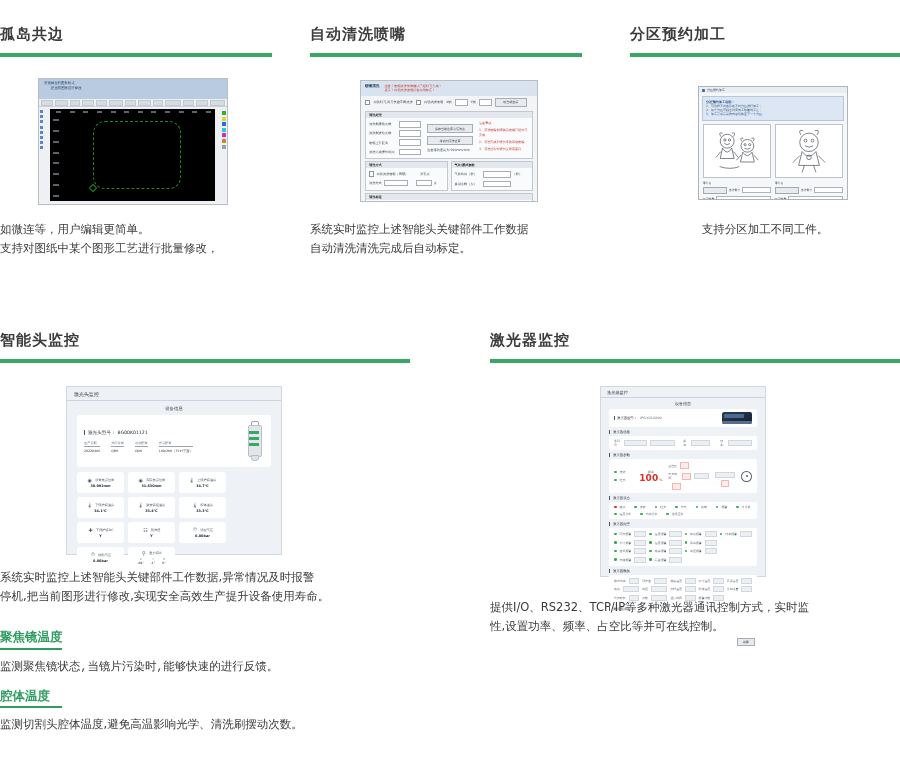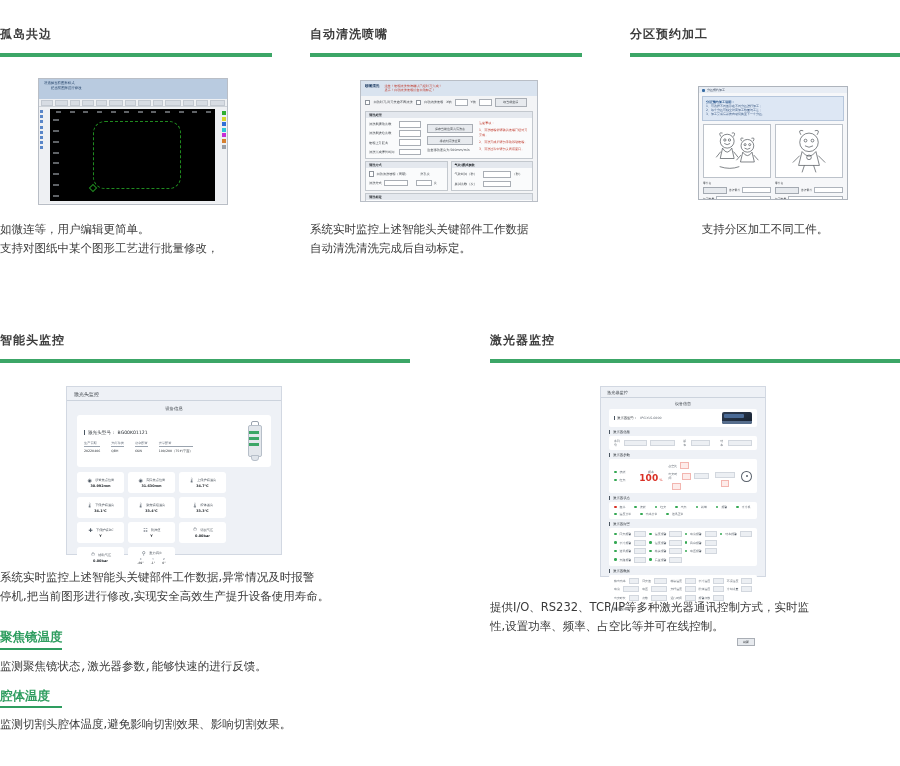--- a/index.html
+++ b/index.html
@@ -4,21 +4,21 @@
 <style>
   html,body{margin:0;padding:0;}
   body{
     width:900px;height:766px;background:#ffffff;
     font-family:"DejaVu Sans","Liberation Sans",sans-serif;
     color:#2b2b2b;position:relative;overflow:hidden;
   }
   .panel{position:absolute;}
 
   
-  .sec-title{font-size:12px;font-weight:bold;color:#3c3c3c;letter-spacing:1px;line-height:20px;}
+  .sec-title{font-size:15px;font-weight:bold;color:#3c3c3c;letter-spacing:1px;line-height:20px;}
   .rule{height:4px;background:#3ca667;margin-top:9px;}
 
   
   .desc{font-size:11.5px;line-height:19px;color:#3a3a3a;}
   .desc.center{text-align:center;}
   .green-head{font-size:12.5px;font-weight:bold;color:#2e9d5f;line-height:18px;}
   .green-underline{height:2px;background:#2e9d5f;width:62px;margin-top:1px;}
 
   
   .win{background:#f2f3f5;border:1px solid #b9bec6;box-sizing:border-box;overflow:hidden;}
@@ -562,27 +562,27 @@
 </div>
 
 <div class="panel desc" style="left:0;top:568px;width:400px;">
   <div>系统实时监控上述智能头关键部件工作数据,异常情况及时报警</div>
   <div>停机,把当前图形进行修改,实现安全高效生产提升设备使用寿命。</div>
 </div>
 
 <div class="panel" style="left:0;top:629px;width:400px;font-family:Liberation Mono, monospace;">
   <div class="green-head">聚焦镜温度</div>
   <div class="green-underline"></div>
-  <div class="desc" style="margin-top:7px">监测聚焦镜状态,激光器参数,能够快速的进行反馈。</div>
+  <div class="desc" style="margin-top:7px">监测聚焦镜状态,当镜片污染时,能够快速的进行反馈。</div>
 </div>
 
 <div class="panel" style="left:0;top:687px;width:400px;">
   <div class="green-head">腔体温度</div>
   <div class="green-underline"></div>
-  <div class="desc" style="margin-top:7px">监测切割头腔体温度,避免影响切割效果、影响切割效果。</div>
+  <div class="desc" style="margin-top:7px">监测切割头腔体温度,避免高温影响光学、清洗刷摆动次数。</div>
 </div>
 
 <div class="panel lm" style="left:600px;top:386px;width:166px;height:191px;">
   <div class="lm-bar">激光器监控</div>
   <div class="lm-sub">设备信息</div>
 
   <div class="lm-card lm-top">
     <div style="display:flex;align-items:center;gap:3px">
       <span style="font-size:3.4px;color:#2b3137;border-left:1.4px solid #4a5561;padding-left:2px">激光器型号：</span>
       <span style="font-size:3.2px;color:#5b636d">IPG-YLS-6000</span>

